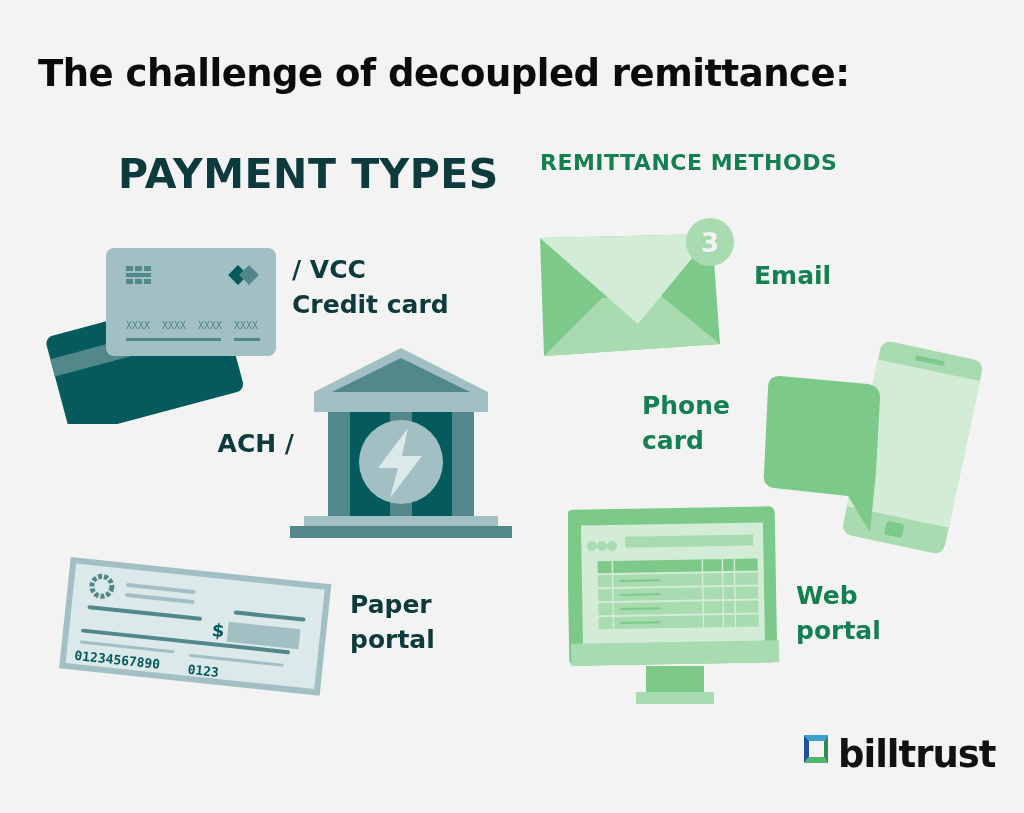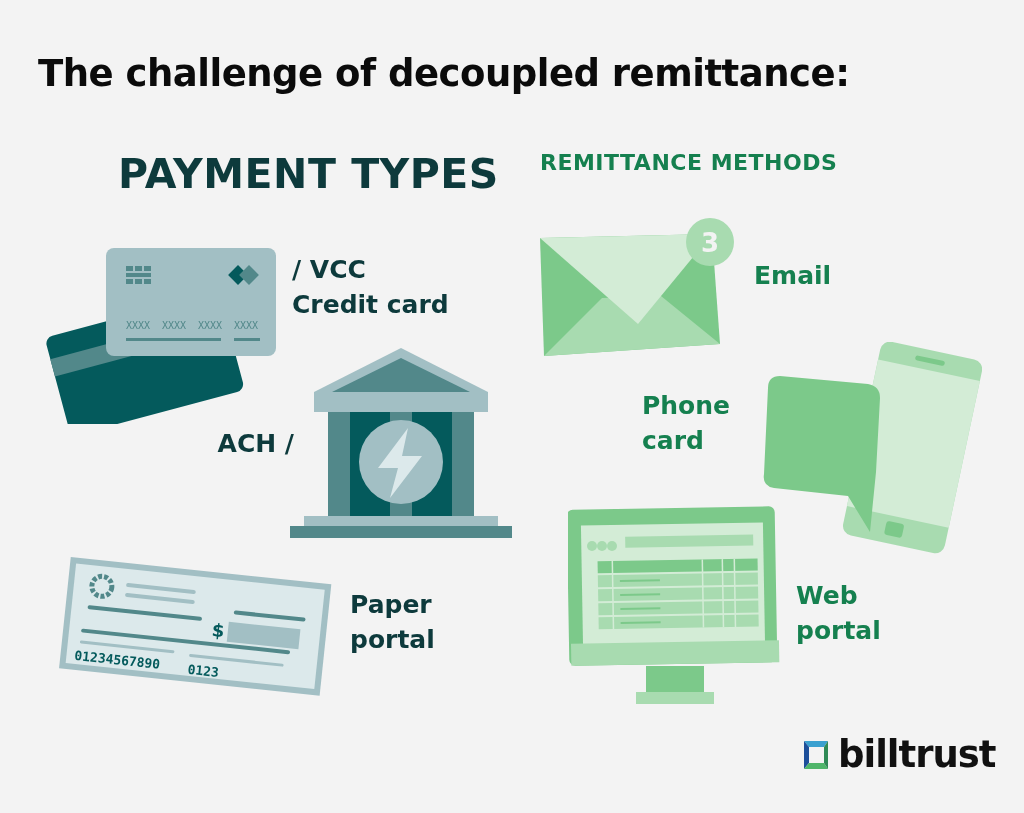--- a/index.html
+++ b/index.html
@@ -4,21 +4,21 @@
 <style>
   html,body{margin:0;padding:0;}
   body{width:1024px;height:813px;background:#f3f3f3;position:relative;overflow:hidden;font-family:"DejaVu Sans","Liberation Sans",sans-serif;}
   .abs{position:absolute;}
   .title{left:38px;top:52px;font-size:37px;font-weight:bold;color:#0b0b0b;letter-spacing:-0.5px;}
   .h-left{left:118px;top:150px;font-size:41px;font-weight:bold;color:#0d3a3c;letter-spacing:0.5px;}
   .h-right{left:540px;top:150px;font-size:22px;font-weight:bold;color:#15804f;letter-spacing:0.5px;}
   .lbl{font-size:25px;font-weight:bold;line-height:35px;}
   .lbl.dark{color:#0d3a3c;}
   .lbl.green{color:#15804f;}
-  .logo{left:800px;top:733px;display:flex;align-items:center;gap:8px;}
+  .logo{left:800px;top:733px;display:flex;align-items:flex-start;gap:8px;}
   .logo-text{font-size:37px;font-weight:bold;color:#111;letter-spacing:-1px;}
   svg{display:block;}
 </style>
 </head>
 <body>
 
 <div class="abs title">The challenge of decoupled remittance:</div>
 
 <div class="abs h-left">PAYMENT TYPES</div>
 <div class="abs h-right">REMITTANCE METHODS</div>

